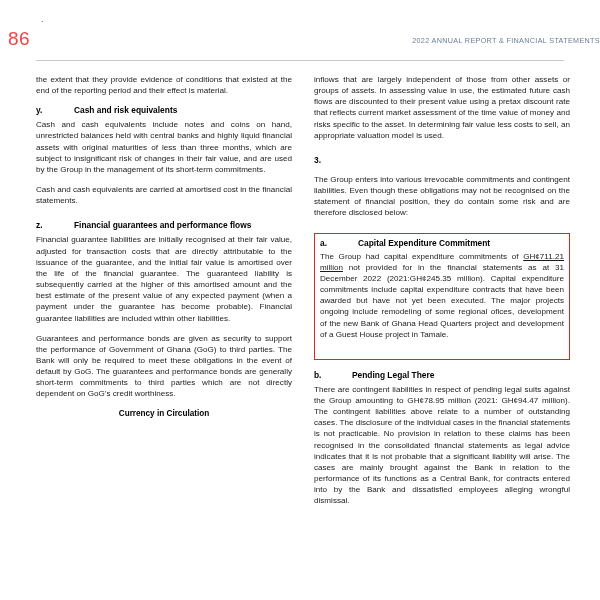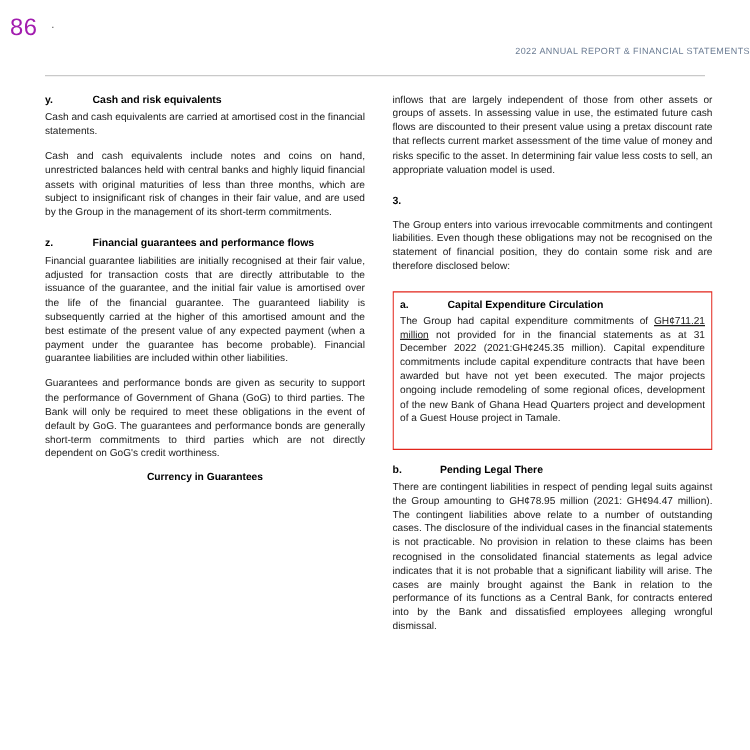--- a/index.html
+++ b/index.html
@@ -17,23 +17,23 @@
   .page {
     position: relative;
     width: 600px;
     height: 600px;
     box-sizing: border-box;
   }
   
   .page-number {
     position: absolute;
     left: 8px;
-    top: 12px;
+    top: 28px;
     font-size: 19px;
-    color: #a21caf;
+    color: #ef4444;
     letter-spacing: 0.5px;
   }
   .corner-dot {
     position: absolute;
     left: 41px;
     top: 14px;
     font-size: 9px;
     color: #555;
   }
   .running-head {
@@ -126,59 +126,60 @@
 <div class="page">
 
   <div class="corner-dot">.</div>
   <div class="page-number">86</div>
   <div class="running-head">2022 ANNUAL REPORT &amp; FINANCIAL STATEMENTS</div>
   <div class="rule"></div>
 
   <div class="columns">
 
     <div class="col clip-bottom">
+      <p>the extent that they provide evidence of conditions that existed at the end of the reporting period and their effect is material.</p>
 
       <div class="heading">
         <span class="marker">y.</span>
         <span class="htext">Cash and risk equivalents</span>
       </div>
+      <p>Cash and cash equivalents include notes and coins on hand, unrestricted balances held with central banks and highly liquid financial assets with original maturities of less than three months, which are subject to insignificant risk of changes in their fair value, and are used by the Group in the management of its short-term commitments.</p>
       <p>Cash and cash equivalents are carried at amortised cost in the financial statements.</p>
-      <p>Cash and cash equivalents include notes and coins on hand, unrestricted balances held with central banks and highly liquid financial assets with original maturities of less than three months, which are subject to insignificant risk of changes in their fair value, and are used by the Group in the management of its short-term commitments.</p>
 
       <div class="spacer-sm"></div>
 
       <div class="heading">
         <span class="marker">z.</span>
         <span class="htext">Financial guarantees and performance flows</span>
       </div>
       <p>Financial guarantee liabilities are initially recognised at their fair value, adjusted for transaction costs that are directly attributable to the issuance of the guarantee, and the initial fair value is amortised over the life of the financial guarantee. The guaranteed liability is subsequently carried at the higher of this amortised amount and the best estimate of the present value of any expected payment (when a payment under the guarantee has become probable). Financial guarantee liabilities are included within other liabilities.</p>
       <p>Guarantees and performance bonds are given as security to support the performance of Government of Ghana (GoG) to third parties. The Bank will only be required to meet these obligations in the event of default by GoG. The guarantees and performance bonds are generally short-term commitments to third parties which are not directly dependent on GoG's credit worthiness.</p>
 
-      <div class="centered-partial">Currency in Guarantees</div>
+      <div class="centered-partial">Currency in Circulation</div>
     </div>
 
     <div class="col clip-bottom">
       <p>inflows that are largely independent of those from other assets or groups of assets. In assessing value in use, the estimated future cash flows are discounted to their present value using a pretax discount rate that reflects current market assessment of the time value of money and risks specific to the asset. In determining fair value less costs to sell, an appropriate valuation model is used.</p>
 
       <div class="spacer-sm"></div>
 
       <div class="heading tall">
         <span class="marker num">3.</span>
       </div>
 
       <div class="spacer-sm"></div>
 
       <p>The Group enters into various irrevocable commitments and contingent liabilities. Even though these obligations may not be recognised on the statement of financial position, they do contain some risk and are therefore disclosed below:</p>
 
       <div class="spacer-sm"></div>
 
       <div class="red-box">
         <div class="heading">
           <span class="marker">a.</span>
-          <span class="htext">Capital Expenditure Circulation</span>
+          <span class="htext">Capital Expenditure Commitment</span>
         </div>
         <p><span>The Group had capital expenditure commitments of </span><span class="ul">GH¢711.21 million</span><span> not provided for in the financial statements as at 31 December 2022 (2021:GH¢245.35 million). Capital expenditure commitments include capital expenditure contracts that have been awarded but have not yet been executed. The major projects ongoing include remodeling of some regional ofices, development of the new Bank of Ghana Head Quarters project and development of a Guest House project in Tamale.</span></p>
       </div>
 
       <div class="heading">
         <span class="marker">b.</span>
         <span class="htext">Pending Legal There</span>
       </div>
       <p>There are contingent liabilities in respect of pending legal suits against the Group amounting to GH¢78.95 million (2021: GH¢94.47 million). The contingent liabilities above relate to a number of outstanding cases. The disclosure of the individual cases in the financial statements is not practicable. No provision in relation to these claims has been recognised in the consolidated financial statements as legal advice indicates that it is not probable that a significant liability will arise. The cases are mainly brought against the Bank in relation to the performance of its functions as a Central Bank, for contracts entered into by the Bank and dissatisfied employees alleging wrongful dismissal.</p>
     </div>

